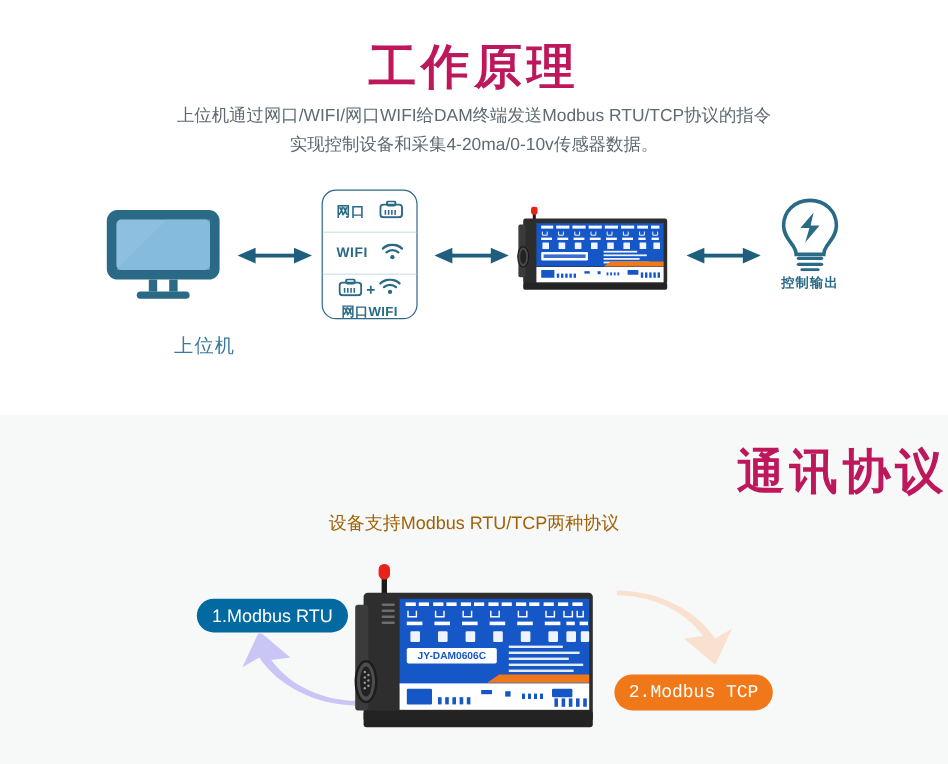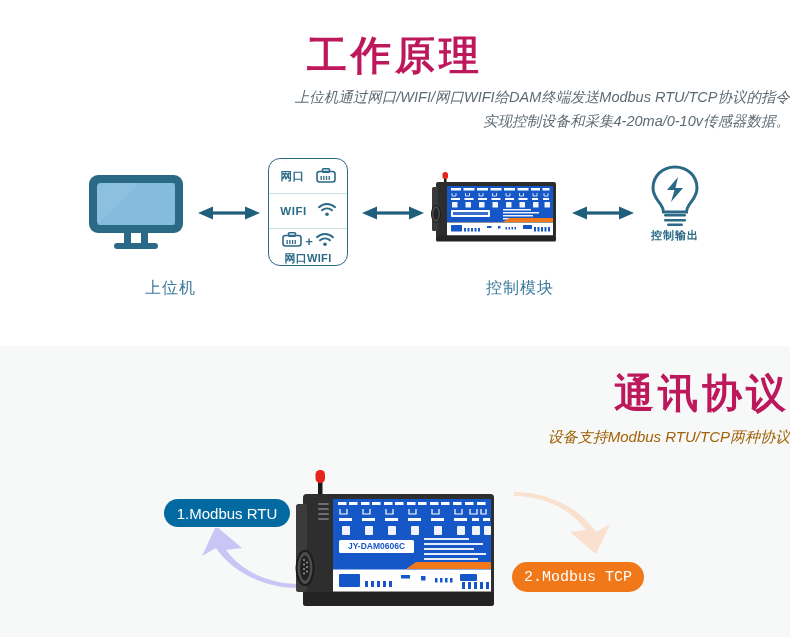--- a/index.html
+++ b/index.html
@@ -26,24 +26,23 @@
     background:#f7f8f8;
   }
 
   .sec-title{
     position:absolute;left:0;width:790px;text-align:center;
     font-size:40px;font-weight:bold;color:#be185d;
     letter-spacing:4px;
     font-family:"Liberation Sans","DejaVu Sans",sans-serif;
   }
   .sec-sub{
-    position:absolute;left:0;width:790px;text-align:right;
+    position:absolute;left:0;width:790px;text-align:center;
     font-size:14.5px;color:#5d6a72;line-height:24px;
     font-family:"Liberation Sans","DejaVu Sans",sans-serif;
-    font-style:italic;
   }
 
   #principle-title{top:28px;}
   #principle-desc{top:85px;}
 
   #protocol-title{top:366px;text-align:right;}
   #protocol-sub{top:425px;font-size:15px;color:#a16207;}
 
   
   #diagram{
@@ -280,21 +279,20 @@
           <rect x="212" y="110" width="4" height="9"></rect>
             <rect x="219" y="110" width="4" height="9"></rect>
           <rect x="226" y="110" width="4" height="9"></rect>
             <rect x="233" y="110" width="4" height="9"></rect>
           <rect x="240" y="110" width="4" height="9"></rect>
         </g>
 
         <rect x="16" y="127" width="240" height="12" rx="3" fill="#242424"></rect>
       </svg>
     </div>
-    <div class="node-label" style="left:434px;top:128px;width:120px;">控制模块</div>
 
     <div class="arrow2" style="left:572px;top:55px;">
       <svg width="62" height="16" viewBox="0 0 62 16">
         <rect x="12" y="6.4" width="38" height="3.2" fill="#1f5f7d"></rect>
         <path d="M0 8 L15 1.5 L15 14.5 Z" fill="#1f5f7d"></path>
         <path d="M62 8 L47 1.5 L47 14.5 Z" fill="#1f5f7d"></path>
       </svg>
     </div>
 
     <div id="bulb-wrap">

